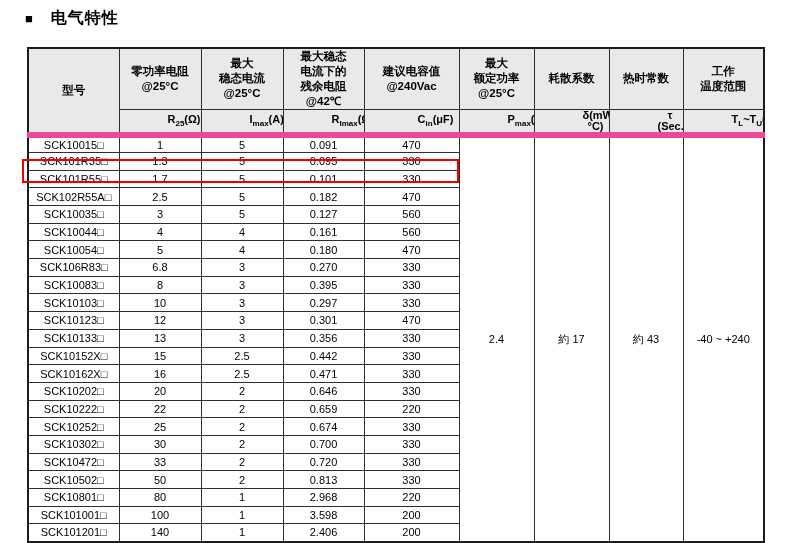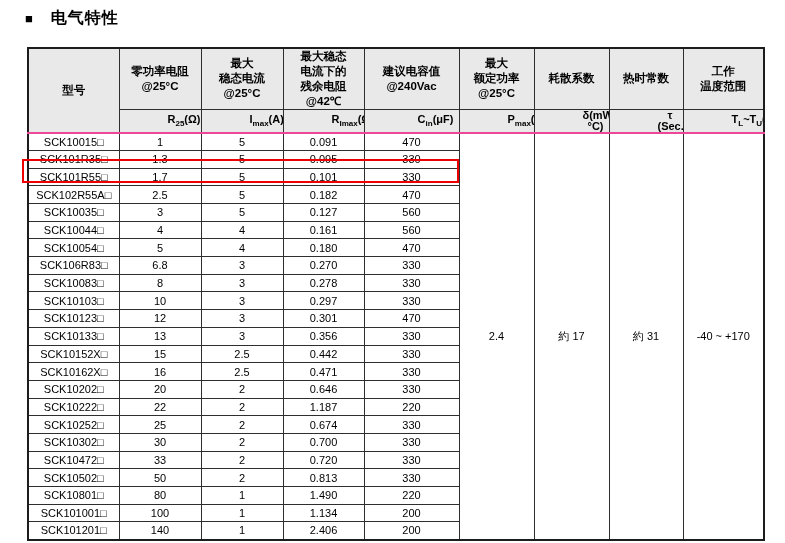--- a/index.html
+++ b/index.html
@@ -31,21 +31,21 @@
     overflow:hidden;
   }
   thead th {
     background:var(--header-bg, #e9e9e9);
     font-weight:bold;
   }
   thead tr.main-hdr { height:61px; }
   thead tr.main-hdr th { font-size:11.5px; line-height:1.3; white-space:pre-line; }
   thead tr.sym-hdr { height:20px; }
   thead tr.sym-hdr th { font-size:11px; line-height:1;padding-left:48px; }
-  thead tr.sym-hdr th, thead th[rowspan] { border-bottom:2px solid #ec4899; }
+  thead tr.sym-hdr th, thead th[rowspan] { border-bottom:6px solid #ec4899; }
   sub { font-size:8px; }
   tbody tr { height:17.7px;margin-left:46px; }
   tbody td { font-size:11px; padding:0 2px; background:#fff; }
   tbody td.merged { font-size:11px;text-align:center; }
 
   .highlight-box {
     position:absolute; left:22px; top:159px;
     width:437px; height:24px;
     border:2px solid var(--red, #f00000);
     pointer-events:none;
@@ -109,22 +109,22 @@
     </thead>
     <tbody>
         <tr>
           <td>SCK10015□</td>
           <td>1</td>
           <td>5</td>
           <td>0.091</td>
           <td>470</td>
           <td rowspan="23" class="merged">2.4</td>
           <td rowspan="23" class="merged">約 17</td>
-          <td rowspan="23" class="merged">約 31</td>
-          <td rowspan="23" class="merged">-40 ~ +170</td>
+          <td rowspan="23" class="merged">約 43</td>
+          <td rowspan="23" class="merged">-40 ~ +240</td>
         </tr>
         <tr>
           <td>SCK101R35□</td>
           <td>1.3</td>
           <td>5</td>
           <td>0.095</td>
           <td>330</td>
         </tr>
         <tr>
           <td>SCK101R55□</td>
@@ -165,21 +165,21 @@
           <td>SCK106R83□</td>
           <td>6.8</td>
           <td>3</td>
           <td>0.270</td>
           <td>330</td>
         </tr>
         <tr>
           <td>SCK10083□</td>
           <td>8</td>
           <td>3</td>
-          <td>0.278</td>
+          <td>0.395</td>
           <td>330</td>
         </tr>
         <tr>
           <td>SCK10103□</td>
           <td>10</td>
           <td>3</td>
           <td>0.297</td>
           <td>330</td>
         </tr>
         <tr>
@@ -214,21 +214,21 @@
           <td>SCK10202□</td>
           <td>20</td>
           <td>2</td>
           <td>0.646</td>
           <td>330</td>
         </tr>
         <tr>
           <td>SCK10222□</td>
           <td>22</td>
           <td>2</td>
-          <td>1.187</td>
+          <td>0.659</td>
           <td>220</td>
         </tr>
         <tr>
           <td>SCK10252□</td>
           <td>25</td>
           <td>2</td>
           <td>0.674</td>
           <td>330</td>
         </tr>
         <tr>
@@ -249,28 +249,28 @@
           <td>SCK10502□</td>
           <td>50</td>
           <td>2</td>
           <td>0.813</td>
           <td>330</td>
         </tr>
         <tr>
           <td>SCK10801□</td>
           <td>80</td>
           <td>1</td>
-          <td>1.490</td>
+          <td>2.968</td>
           <td>220</td>
         </tr>
         <tr>
           <td>SCK101001□</td>
           <td>100</td>
           <td>1</td>
-          <td>1.134</td>
+          <td>3.598</td>
           <td>200</td>
         </tr>
         <tr>
           <td>SCK101201□</td>
           <td>140</td>
           <td>1</td>
           <td>2.406</td>
           <td>200</td>
         </tr>
       </tbody>

